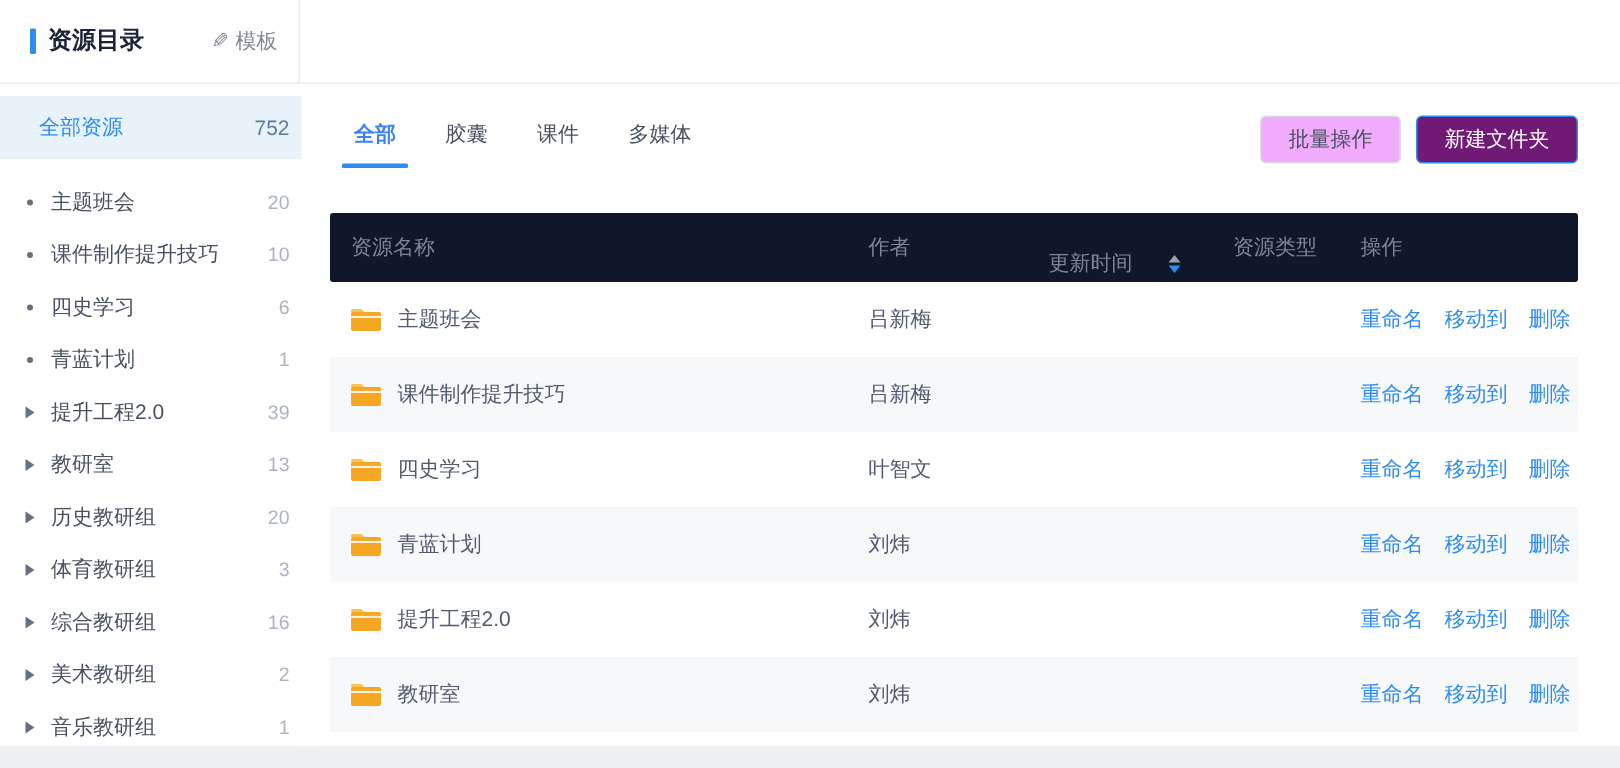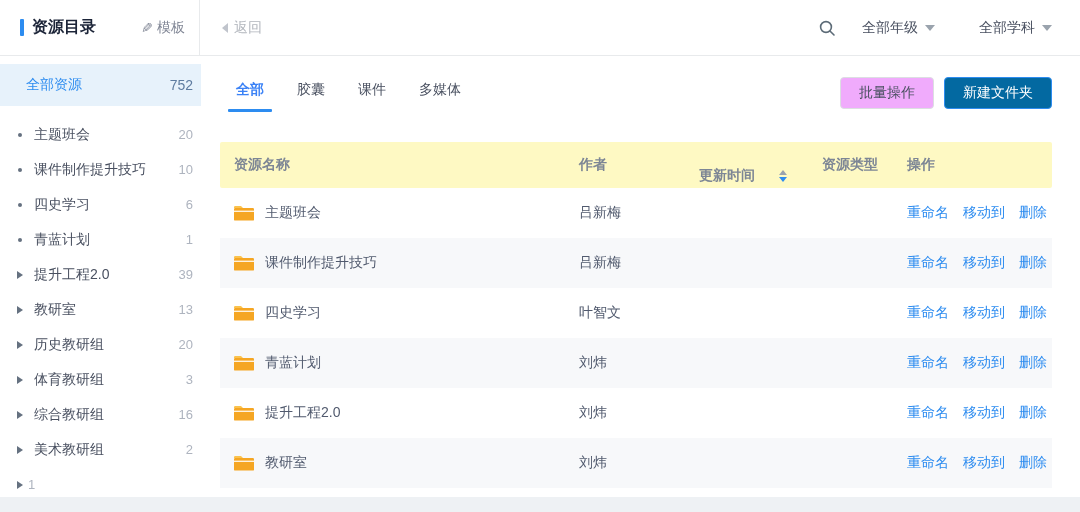--- a/index.html
+++ b/index.html
@@ -51,26 +51,26 @@
   
   .main { position:absolute; left:201px; top:57px; width:879px; height:440px; background:#fff; padding:0 28px 0 19px; }
   .toolrow { margin-top:16px; display:flex; align-items:center; }
   .tabs { display:flex; gap:1px; }
   .tab { padding:8px 16px 13px 16px; cursor:pointer; color:#495060; position:relative; font-size:14px; }
   .tab.active { color:#3b82f6; font-weight:bold; }
   .tab.active::after { content:""; position:absolute; left:8px; right:8px; bottom:0; height:3px; background:#2d8cf0; border-radius:1px; }
   .toolrow-spacer { flex:1; }
   .btn { height:32px; padding:0 18px; border-radius:4px; font-size:14px; display:flex; align-items:center; cursor:pointer; }
   .btn-plain { background:#f0abfc; border:1px solid #dcdee2; color:#495060; margin-right:10px; }
-  .btn-primary { background:#0369a1; border:1px solid #2d8cf0; color:#fff; }
+  .btn-primary { background:#701a75; border:1px solid #2d8cf0; color:#fff; }
 
   
   .table { margin-top:30px; }
   .trow { display:grid; grid-template-columns:345px 120px 123px 85px 1fr; align-items:center; }
-  .thead { background:#fef9c3; height:46px; color:#7d8695; border-radius:2px;font-weight:bold; }
+  .thead { background:#0f172a; height:46px; color:#7d8695; border-radius:2px; }
   .thead .cell { font-size:14px; }
   .cell { padding-left:14px; white-space:nowrap; }
   .cell-updated { display:flex; align-items:center; gap:24px;margin-top:22px; }
   .sorter { display:flex; flex-direction:column; gap:2px; cursor:pointer; }
   .sort-up { width:0; height:0; border-left:4px solid transparent; border-right:4px solid transparent; border-bottom:5px solid #9aa3ad; }
   .sort-down { width:0; height:0; border-left:4px solid transparent; border-right:4px solid transparent; border-top:5px solid #2d8cf0; }
   .tbody .trow { height:50px; }
   .tbody .trow:nth-child(even) { background:#f7f8fa; }
   .name-cell { display:flex; align-items:center; gap:11px; color:#515a6e; }
   .folder-ic { width:20px; height:16px; flex:0 0 20px; }
@@ -86,43 +86,20 @@
     <div class="topbar-left">
       <div class="panel-title">
         <span class="title-bar"></span>
         <span>资源目录</span>
       </div>
       <div class="tpl-btn">
         <span class="pencil">✎</span>
         <span>模板</span>
       </div>
     </div>
-    <div class="topbar-right">
-      <div class="back">
-        <span class="back-arrow"></span>
-        <span>返回</span>
-      </div>
-      <div class="topbar-spacer"></div>
-      <div class="search-wrap">
-        <svg width="18" height="18" viewBox="0 0 18 18">
-          <circle cx="8" cy="8" r="5.4" fill="none" stroke="#5c6b77" stroke-width="1.6"></circle>
-          <line x1="12.2" y1="12.2" x2="16" y2="16" stroke="#5c6b77" stroke-width="1.6" stroke-linecap="round"></line>
-        </svg>
-      </div>
-      <div class="filters">
-        <div class="filter">
-          <span>全部年级</span>
-          <span class="caret-down"></span>
-        </div>
-        <div class="filter">
-          <span>全部学科</span>
-          <span class="caret-down"></span>
-        </div>
-      </div>
-    </div>
   </div>
 
   <div class="sidebar">
     <div class="side-all">
       <span>全部资源</span>
       <span class="cnt">752</span>
     </div>
     <div class="side-list">
   <div class="side-item">
     <span class="marker">
@@ -201,20 +178,21 @@
             <span class="tri"></span>
           </span>
     <span class="lbl">美术教研组</span>
     <span class="cnt">2</span>
   </div>
 
   <div class="side-item">
     <span class="marker">
             <span class="tri"></span>
           </span>
+    <span class="lbl">音乐教研组</span>
     <span class="cnt">1</span>
   </div>
 </div>
   </div>
 
   <div class="main">
     <div class="toolrow">
       <div class="tabs">
   <div class="tab active">全部</div>
 

